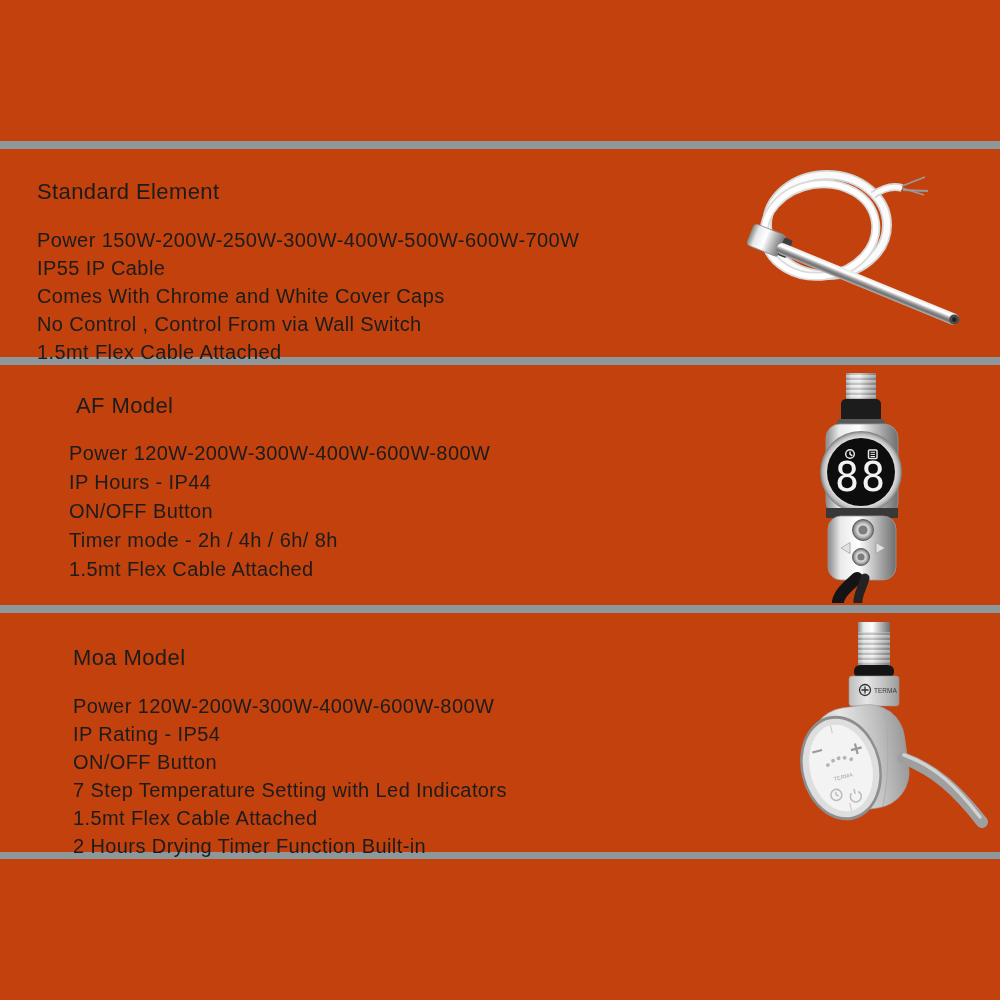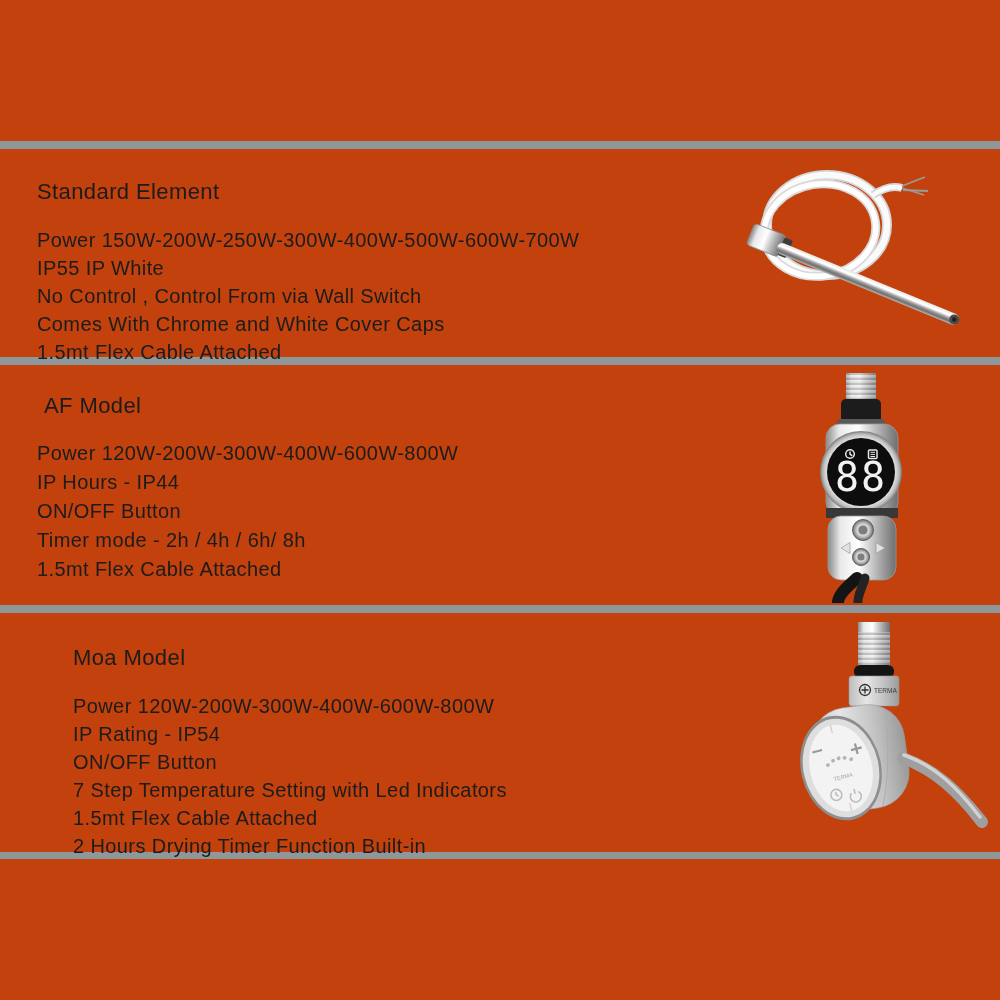--- a/index.html
+++ b/index.html
@@ -10,21 +10,21 @@
   .divider{position:absolute;left:0;width:1000px;background:#8e989a;}
   #bar1{top:141px;height:8px;}
   #bar2{top:357px;height:8px;}
   #bar3{top:605px;height:8px;}
   #bar4{top:852px;height:7px;}
 
   .spec{position:absolute;left:37px;}
   .title{font-size:22px;line-height:28px;letter-spacing:.4px;font-weight:400;white-space:pre;}
   .line{font-size:20px;letter-spacing:.4px;white-space:pre;}
   #s1{top:160px;} #s1 .lines{margin-top:20px;line-height:28px;}
-  #s2{top:374px;} #s2 .title{padding-left:7px;} #s2 .lines{margin-top:14px;line-height:29px;}
+  #s2{top:374px;margin-left:32px;} #s2 .title{padding-left:7px;} #s2 .lines{margin-top:14px;line-height:29px;}
   #s3{top:626px;margin-left:36px;} #s3 .lines{margin-top:20px;line-height:28px;}
 
   .photo{position:absolute;}
   #p1{left:705px;top:155px;width:290px;height:200px;}
   #p2{left:785px;top:368px;width:180px;height:235px;}
   #p3{left:785px;top:618px;width:215px;height:225px;}
   svg{display:block;}
   .seg{font-family:"DejaVu Sans Mono",monospace;}
 </style>
 </head>
@@ -75,23 +75,23 @@
 
   <div class="divider" id="bar1"></div>
   <div class="divider" id="bar2"></div>
   <div class="divider" id="bar3"></div>
   <div class="divider" id="bar4"></div>
 
   <section class="spec" id="s1">
     <h2 class="title">Standard Element</h2>
     <div class="lines">
       <div class="line">Power 150W-200W-250W-300W-400W-500W-600W-700W</div>
-      <div class="line">IP55 IP White</div>
+      <div class="line">IP55 IP Cable</div>
+      <div class="line">Comes With Chrome and White Cover Caps</div>
       <div class="line">No Control , Control From via Wall Switch</div>
-      <div class="line">Comes With Chrome and White Cover Caps</div>
       <div class="line">1.5mt Flex Cable Attached</div>
     </div>
   </section>
 
   <div class="photo" id="p1">
     <svg viewBox="0 0 290 200" width="290" height="200">
       <g>
         <ellipse cx="122" cy="70" rx="60" ry="50" fill="none" stroke="#d4d4d4" stroke-width="10"></ellipse>
         <ellipse cx="122" cy="70" rx="60" ry="50" fill="none" stroke="#fafafa" stroke-width="6.5"></ellipse>
         <ellipse cx="115" cy="75" rx="56" ry="46" transform="rotate(-9 115 75)" fill="none" stroke="#dadada" stroke-width="9"></ellipse>

